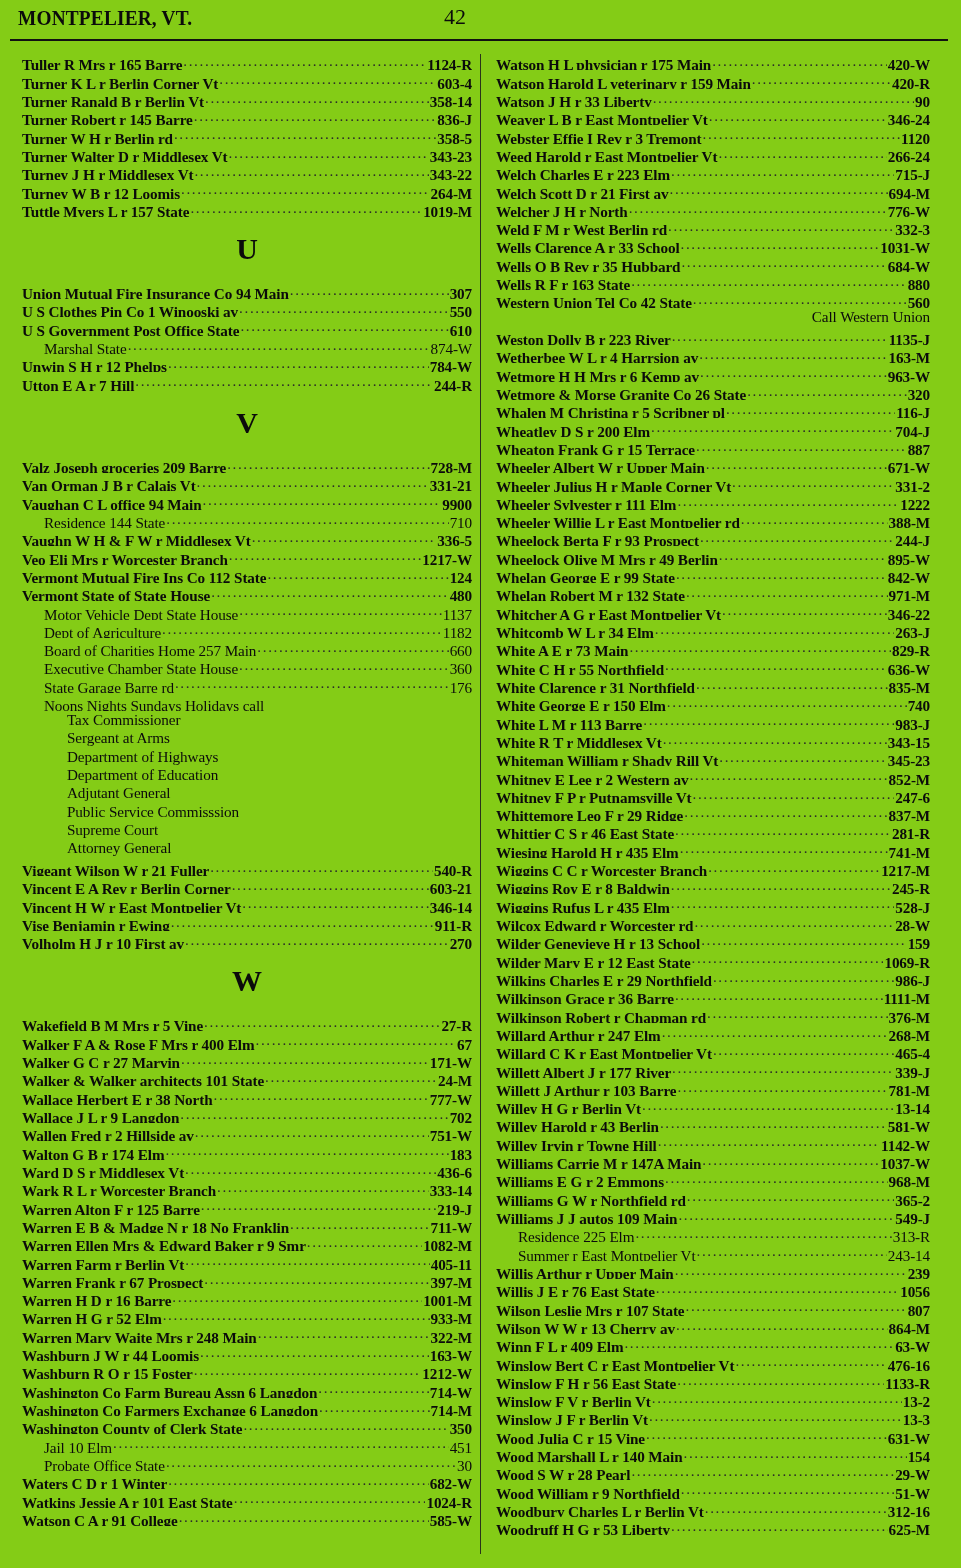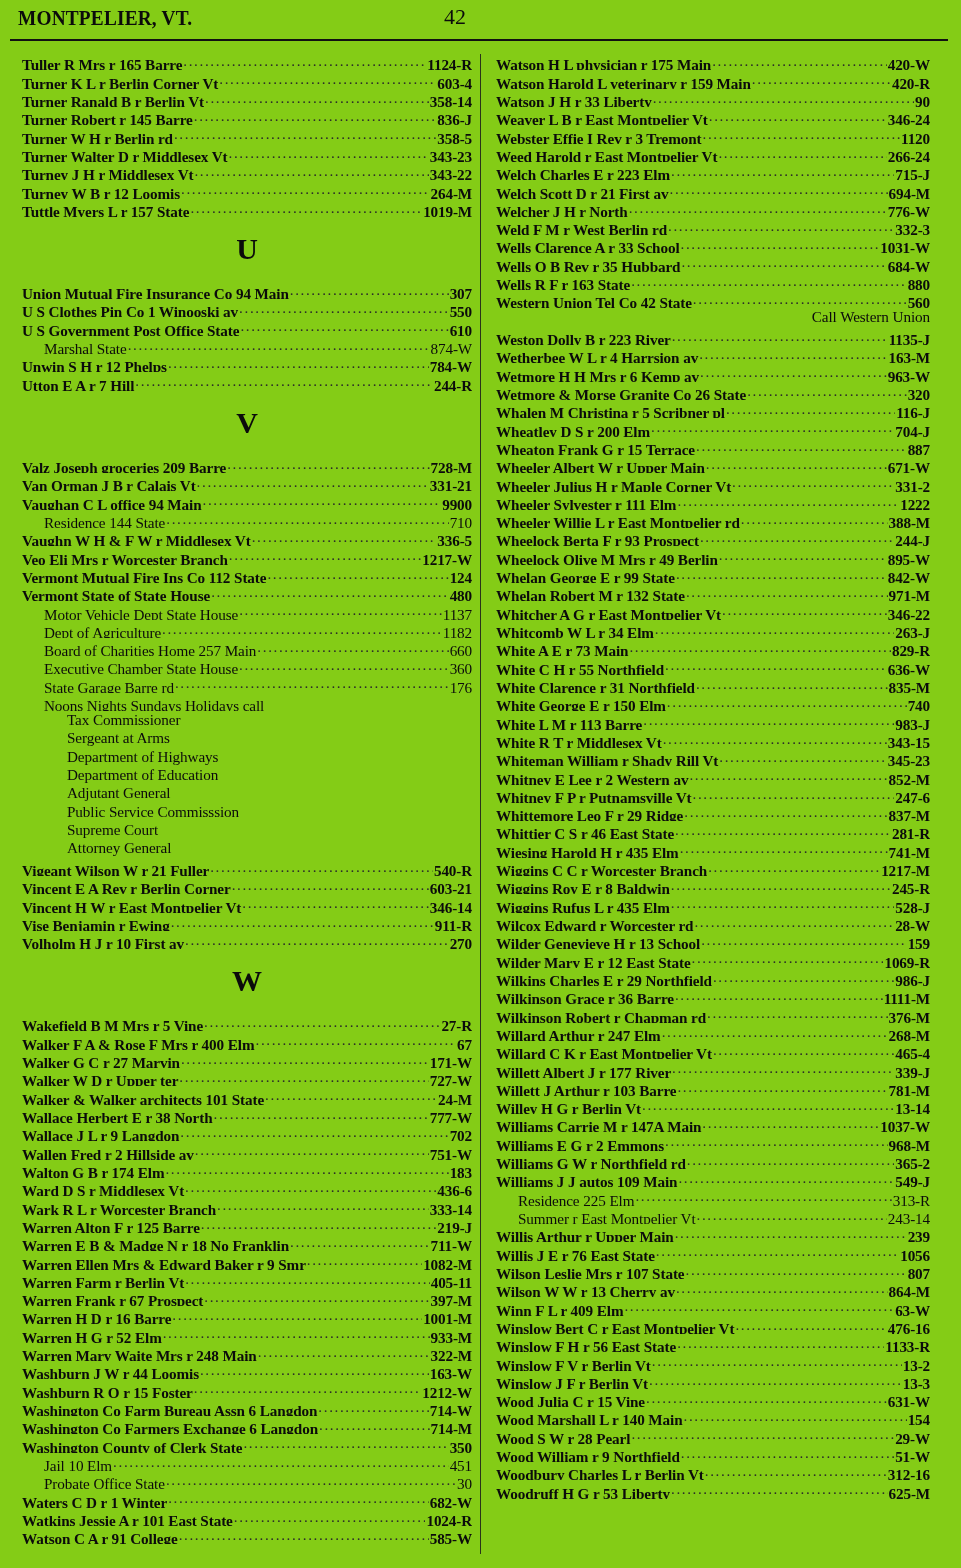--- a/index.html
+++ b/index.html
@@ -403,25 +403,20 @@
           <span class="nm">Walker F A &amp; Rose F Mrs r 400 Elm</span>
           <span class="leader"></span>
           <span class="num">67</span>
         </div>
         <div class="entry">
           <span class="nm">Walker G C r 27 Marvin</span>
           <span class="leader"></span>
           <span class="num">171-W</span>
         </div>
         <div class="entry">
-          <span class="nm">Walker W D r Upper ter</span>
-          <span class="leader"></span>
-          <span class="num">727-W</span>
-        </div>
-        <div class="entry">
           <span class="nm">Walker &amp; Walker architects 101 State</span>
           <span class="leader"></span>
           <span class="num">24-M</span>
         </div>
         <div class="entry">
           <span class="nm">Wallace Herbert E r 38 North</span>
           <span class="leader"></span>
           <span class="num">777-W</span>
         </div>
         <div class="entry">
@@ -821,20 +816,30 @@
         </div>
         <div class="entry">
           <span class="nm">Willett J Arthur r 103 Barre</span>
           <span class="leader"></span>
           <span class="num">781-M</span>
         </div>
         <div class="entry">
           <span class="nm">Willey H G r Berlin Vt</span>
           <span class="leader"></span>
           <span class="num">13-14</span>
+        </div>
+        <div class="entry">
+          <span class="nm">Willey Harold r 43 Berlin</span>
+          <span class="leader"></span>
+          <span class="num">581-W</span>
+        </div>
+        <div class="entry">
+          <span class="nm">Willey Irvin r Towne Hill</span>
+          <span class="leader"></span>
+          <span class="num">1142-W</span>
         </div>
         <div class="entry">
           <span class="nm">Williams Carrie M r 147A Main</span>
           <span class="leader"></span>
           <span class="num">1037-W</span>
         </div>
         <div class="entry">
           <span class="nm">Williams E G r 2 Emmons</span>
           <span class="leader"></span>
           <span class="num">968-M</span>

